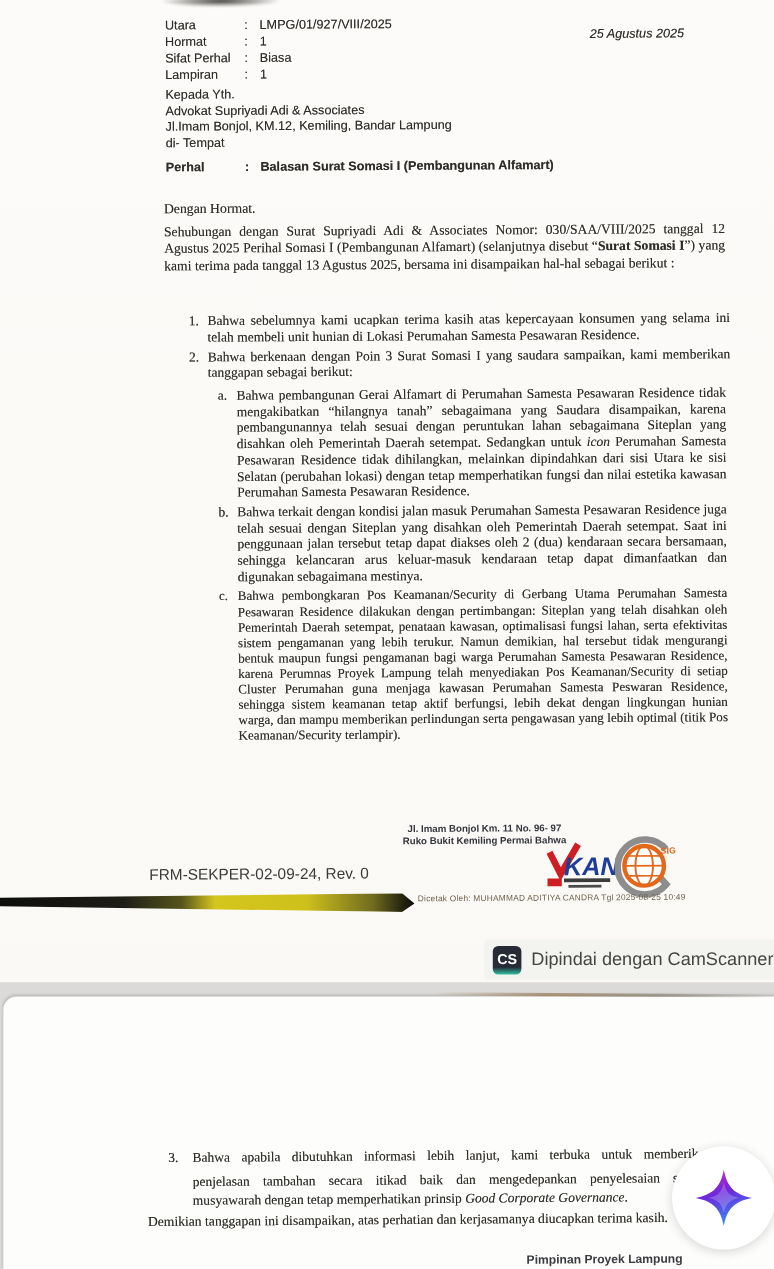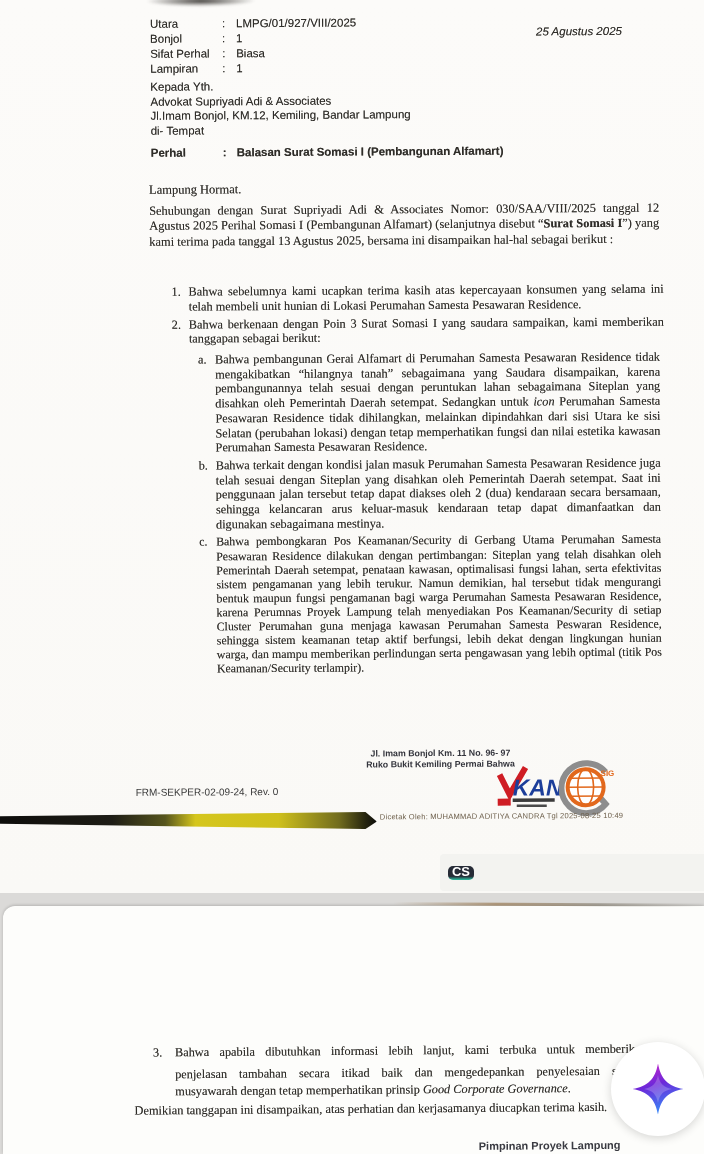--- a/index.html
+++ b/index.html
@@ -40,33 +40,33 @@
   .li{display:flex;margin-bottom:3px;}
   .li .marker{width:17px;flex:none;}
   .li .li-text{flex:1;text-align:justify;}
   .li-c{font-size:11.9px;line-height:14.1px;}
 
   
   .address{position:absolute;top:749px;left:348px;width:180px;text-align:center;
     font-size:8.8px;font-weight:bold;line-height:10.5px;color:#33343c;}
   .kan-logo{position:absolute;top:766px;left:492px;}
   .globe-logo{position:absolute;top:760px;left:556px;}
-  .frm-code{position:absolute;top:786px;left:133px;font-size:10px;color:#3a3a3a;}
+  .frm-code{position:absolute;top:786px;left:133px;font-size:14px;color:#3a3a3a;}
   .scan-bar{position:absolute;top:811px;left:-4px;width:378px;height:17px;transform:rotate(.5deg);
     background:linear-gradient(90deg,#0d0d0b 0%,#1e1d16 30%,#56551d 44%,#d5c61d 52%,#cec01c 74%,#716c1e 90%,#26250f 97%,#0d0d0b 100%);
     clip-path:polygon(0 30%,97% 0,100% 55%,97% 100%,0 75%);}
   .print-line{position:absolute;top:813px;left:377px;font-size:7.6px;color:#6e604c;letter-spacing:.2px;}
 
   .smudge-top{position:absolute;top:-5px;left:148px;width:110px;height:11px;border-radius:50%;
     background:radial-gradient(closest-side,rgba(35,32,28,.85),rgba(35,32,28,0));filter:blur(1px);}
 
   
   .cs-strip{position:absolute;top:854px;left:440px;right:0;height:37px;background:#f3f3f0;
     border-radius:4px 0 0 4px;display:flex;align-items:center;gap:9px;padding-left:8px;box-sizing:border-box;}
-  .cs-icon{width:26px;height:14px;border-radius:5px;flex:none;
+  .cs-icon{width:26px;height:26px;border-radius:5px;flex:none;
     background:linear-gradient(180deg,#262b36 0%,#262b36 74%,#2ec4a5 100%);
     color:#fff;font-size:13px;font-weight:bold;display:flex;align-items:center;justify-content:center;padding-bottom:3px;box-sizing:border-box;}
   .cs-text{font-size:16.5px;color:#454545;}
 
   
   .p2-marker{position:absolute;top:139px;left:150px;font-size:12.3px;}
   .p2-line1{position:absolute;top:139px;left:172px;width:460px;font-size:12.3px;text-align:justify;text-align-last:justify;}
   .p2-line2{position:absolute;top:161px;left:172px;width:447px;font-size:12.3px;text-align:justify;text-align-last:justify;}
   .p2-line3{position:absolute;top:178px;left:172px;width:460px;font-size:12.3px;}
   .p2-closing{position:absolute;top:197px;left:131px;font-size:12.4px;}
@@ -88,21 +88,21 @@
   <div class="tilt">
     <div class="smudge-top"></div>
 
     <div class="meta ink sans">
       <div class="meta-row">
         <span class="m-label">Utara</span>
         <span class="m-sep">:</span>
         <span>LMPG/01/927/VIII/2025</span>
       </div>
       <div class="meta-row">
-        <span class="m-label">Bonjol</span>
+        <span class="m-label">Hormat</span>
         <span class="m-sep">:</span>
         <span>1</span>
       </div>
       <div class="meta-row">
         <span class="m-label">Sifat Perhal</span>
         <span class="m-sep">:</span>
         <span>Biasa</span>
       </div>
       <div class="meta-row">
         <span class="m-label">Lampiran</span>
@@ -119,21 +119,21 @@
       <div>Jl.Imam Bonjol, KM.12, Kemiling, Bandar Lampung</div>
       <div>di- Tempat</div>
     </div>
 
     <div class="subject ink sans">
       <span class="m-label">Perhal</span>
       <span class="m-sep">:</span>
       <span>Balasan Surat Somasi I (Pembangunan Alfamart)</span>
     </div>
 
-    <div class="salutation ink serif">Lampung Hormat.</div>
+    <div class="salutation ink serif">Dengan Hormat.</div>
 
     <p class="opening ink serif"><span>Sehubungan dengan Surat Supriyadi Adi &amp; Associates Nomor: 030/SAA/VIII/2025 tanggal 12 Agustus 2025 Perihal Somasi I (Pembangunan Alfamart) (selanjutnya disebut “</span><b>Surat Somasi I</b><span>”) yang kami terima pada tanggal 13 Agustus 2025, bersama ini disampaikan hal-hal sebagai berikut :</span></p>
 
     <div class="list-num ink serif">
       <div class="li">
         <span class="marker">1.</span>
         <div class="li-text">Bahwa sebelumnya kami ucapkan terima kasih atas kepercayaan konsumen yang selama ini telah membeli unit hunian di Lokasi Perumahan Samesta Pesawaran Residence.</div>
       </div>
       <div class="li">
         <span class="marker">2.</span>
@@ -179,20 +179,21 @@
       <text x="42" y="18" font-family="Liberation Sans, sans-serif" font-size="8" font-weight="bold" fill="#e2681c">SIG</text>
     </svg>
 
     <div class="frm-code sans">FRM-SEKPER-02-09-24, Rev. 0</div>
     <div class="scan-bar"></div>
     <div class="print-line sans">Dicetak Oleh: MUHAMMAD ADITIYA CANDRA Tgl 2025-08-25 10:49</div>
   </div>
 
   <div class="cs-strip">
     <div class="cs-icon">CS</div>
+    <span class="cs-text">Dipindai dengan CamScanner</span>
   </div>
 </div>
 
 <div class="page page2">
   <div class="p2-smudge"></div>
   <div class="tilt2">
     <span class="p2-marker ink serif">3.</span>
     <div class="p2-line1 ink serif">Bahwa apabila dibutuhkan informasi lebih lanjut, kami terbuka untuk memberik</div>
     <div class="p2-line2 ink serif">penjelasan tambahan secara itikad baik dan mengedepankan penyelesaian se</div>
     <div class="p2-line3 ink serif"><span>musyawarah dengan tetap memperhatikan prinsip </span><i>Good Corporate Governance</i><span>.</span></div>

